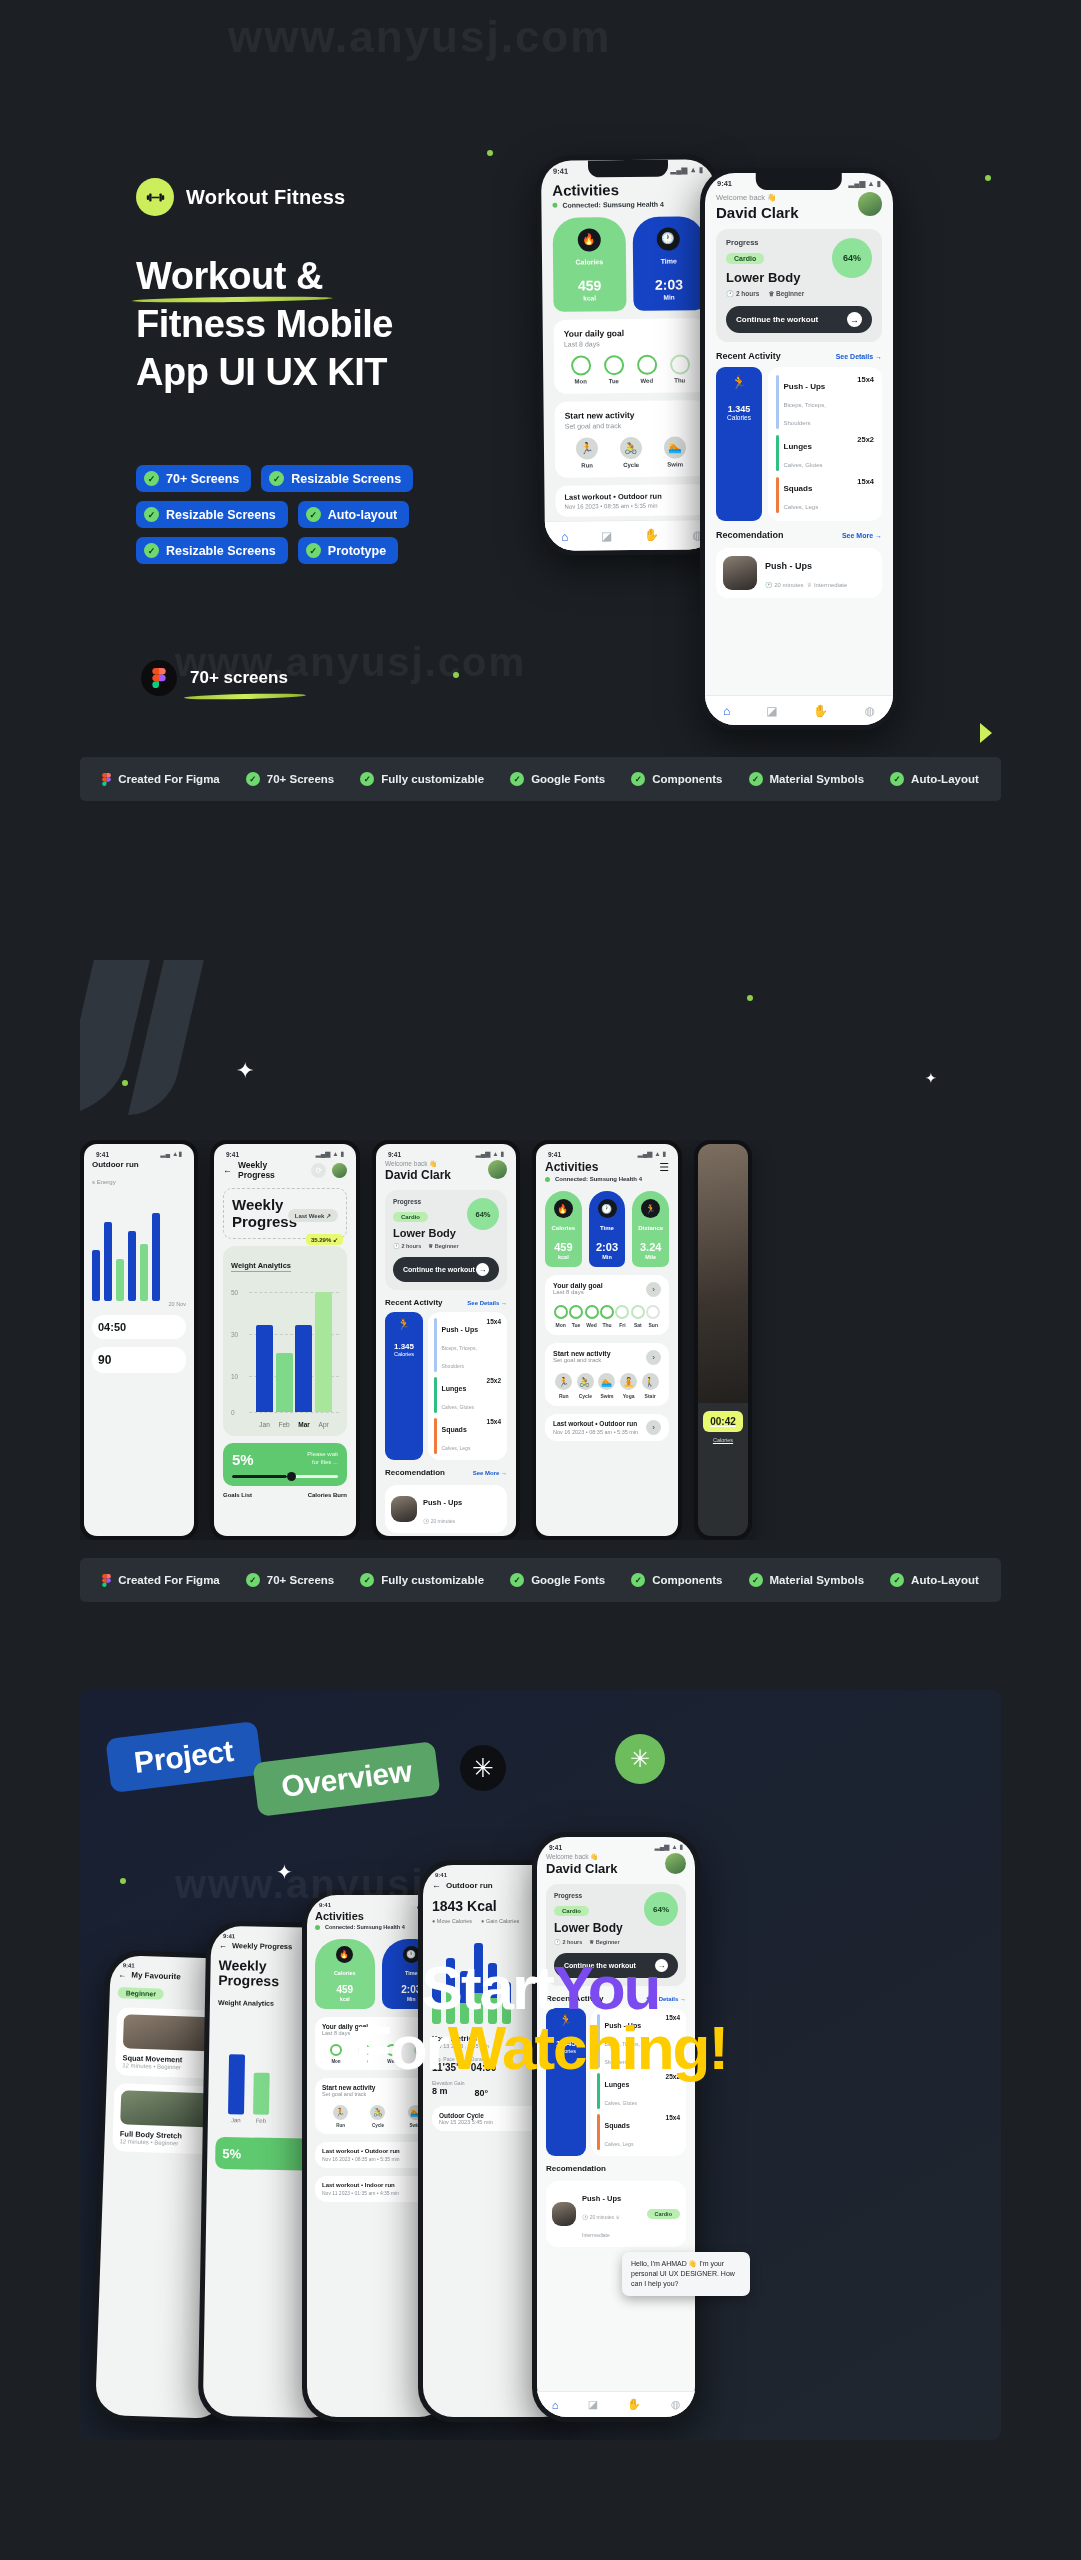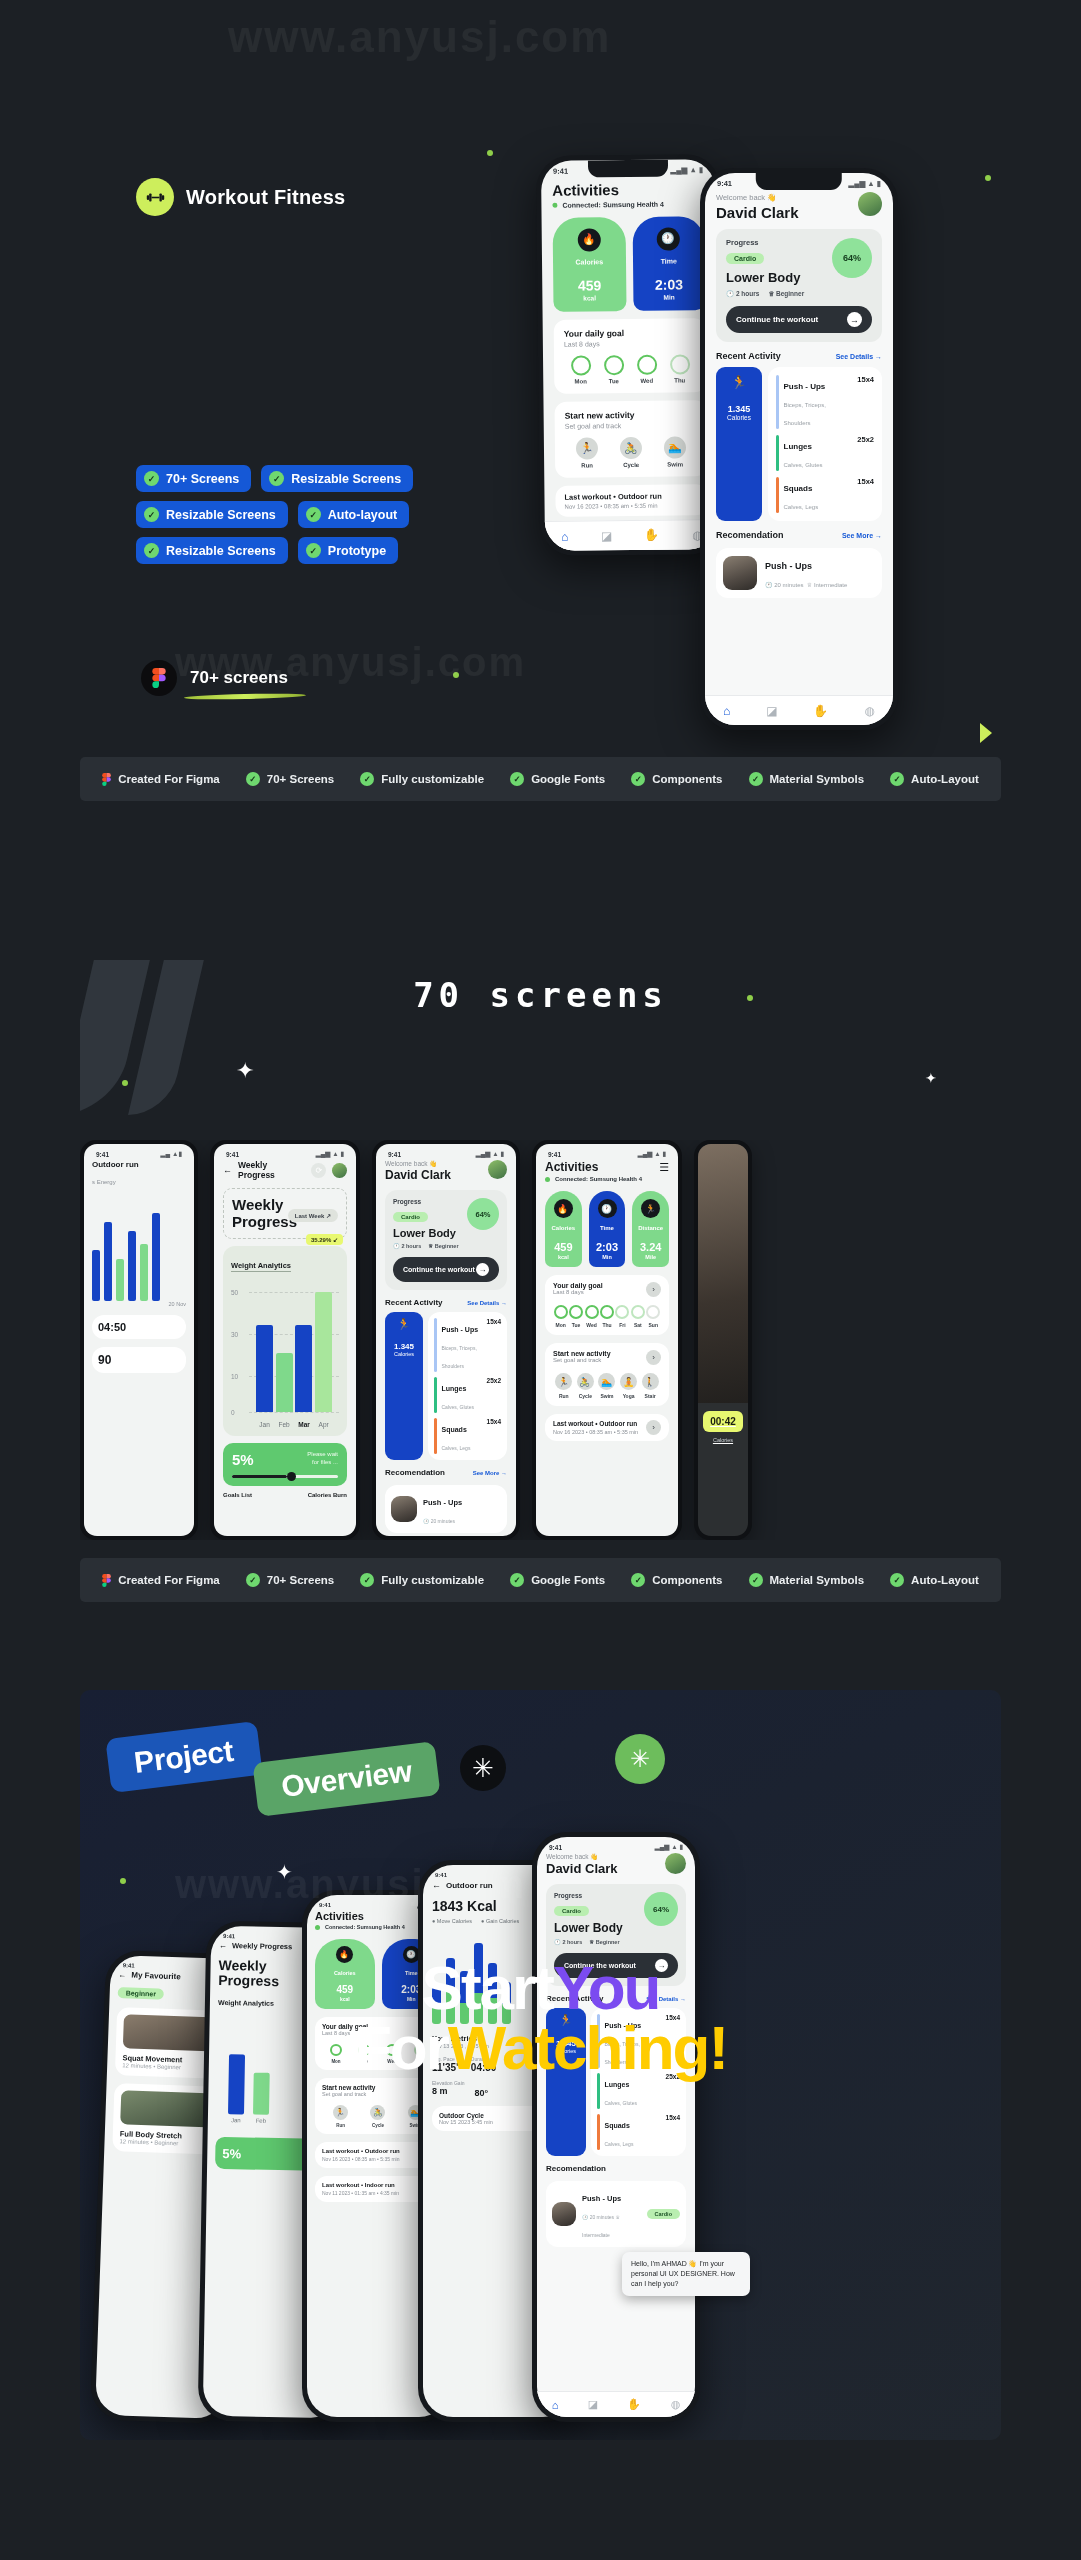--- a/index.html
+++ b/index.html
@@ -142,20 +142,25 @@
           <rect x="1" y="9" width="3" height="6" rx="1"></rect>
           <rect x="4" y="7" width="3" height="10" rx="1"></rect>
           <rect x="7" y="11" width="10" height="2"></rect>
           <rect x="17" y="7" width="3" height="10" rx="1"></rect>
           <rect x="20" y="9" width="3" height="6" rx="1"></rect>
         </svg>
     </span>
     <span class="logo-txt">Workout Fitness</span>
   </div>
 
+  <div class="hero-title">
+    <div><span class="hl">Workout &amp;</span></div>
+    <div>Fitness  Mobile</div>
+    <div>App UI UX KIT</div>
+  </div>
 
   <div class="badges">
     <div class="badge">
         <span class="chk">✓</span>
         <span>70+ Screens</span>
       </div>
     <div class="badge">
         <span class="chk">✓</span>
         <span>Resizable Screens</span>
       </div>
@@ -398,21 +403,20 @@
       <span class="fchk">✓</span>
       <span>Auto-Layout</span>
     </span>
 </div>
 
 <div class="sec2">
   <div class="quote">
       <i></i>
       <i></i>
     </div>
-  <div class="h70">70 screens</div>
   <div class="star" style="left:236px; top:178px; font-size:22px;">✦</div>
   <div class="star" style="left:925px; top:190px; font-size:14px;">✦</div>
   <div class="dotg" style="left:747px; top:115px;"></div>
   <div class="dotg" style="left:122px; top:200px;"></div>
 </div>
 
 <div class="gal">
 
   <div class="gcard" style="width:118px; height:400px;">
     <div class="gin">

